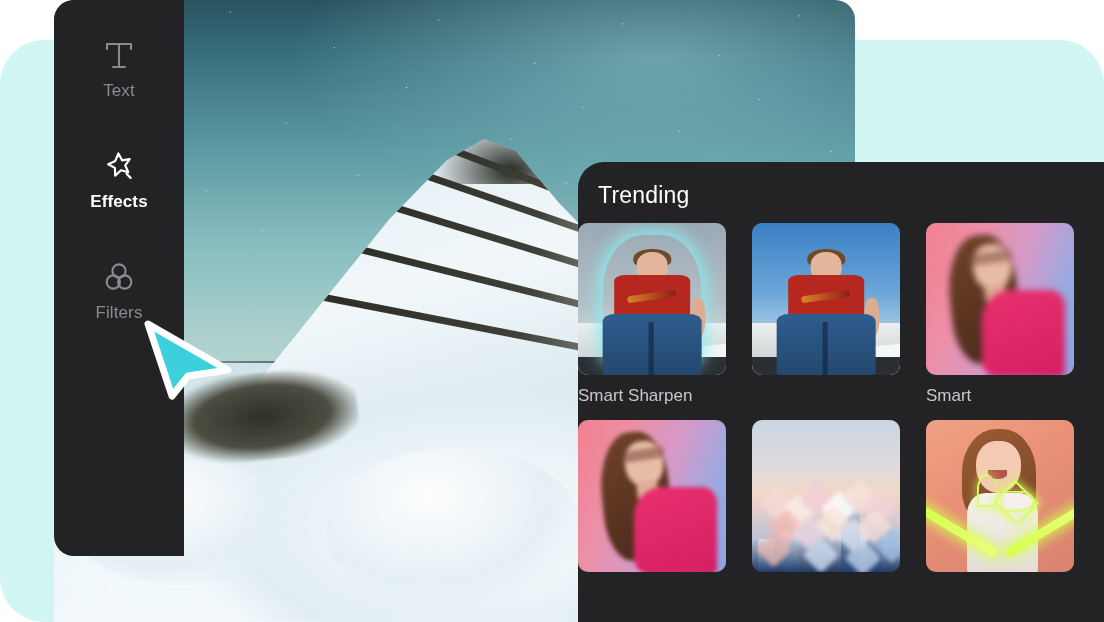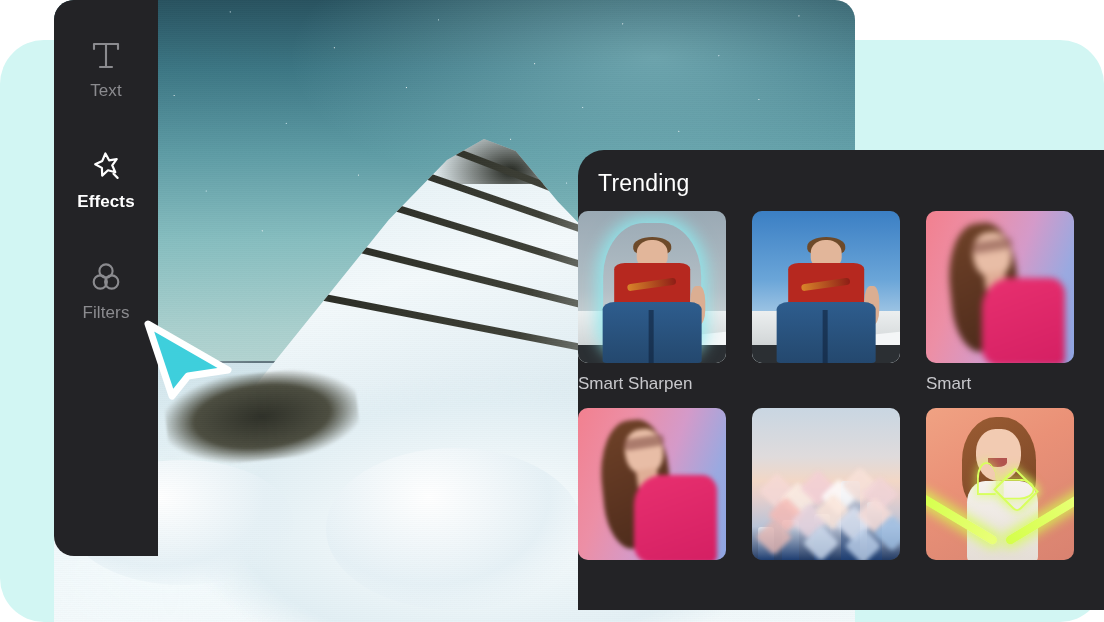--- a/index.html
+++ b/index.html
@@ -125,21 +125,21 @@
   .grain {
     position:absolute; inset:0;
     background-image: repeating-linear-gradient(0deg, rgba(255,255,255,.012) 0 1px, rgba(0,0,0,.012) 1px 2px);
     pointer-events:none;
   }
 
   
   .sidebar {
     position: absolute;
     left: 54px; top: 0;
-    width: 104px; height: 556px;
+    width: 130px; height: 556px;
     background: #232326;
     border-radius: 20px 0 0 20px;
     display: flex;
     flex-direction: column;
     align-items: center;
     padding-top: 14px;
     box-sizing: border-box;
     z-index: 5;
   }
   .side-item {
@@ -165,21 +165,21 @@
     position: absolute;
     left: 142px; top: 318px;
     width: 92px; height: 84px;
     z-index: 9;
     pointer-events: none;
   }
 
   
   .panel {
     position: absolute;
-    left: 578px; top: 150px;
+    left: 578px; top: 162px;
     width: 526px; height: 460px;
     background: #232326;
     border-radius: 26px 0 0 0;
     z-index: 7;
     overflow: hidden;
   }
   .panel-title {
     color: #ffffff;
     font-size: 23px;
     padding: 20px 0 0 20px;

